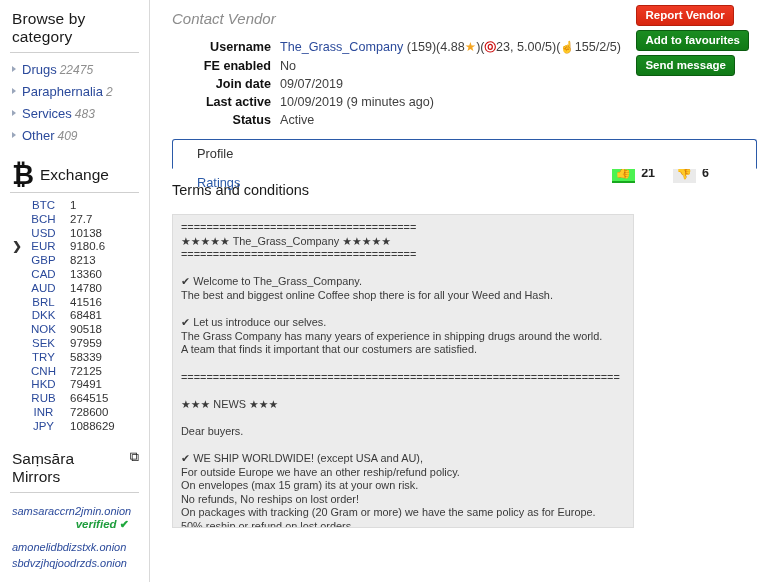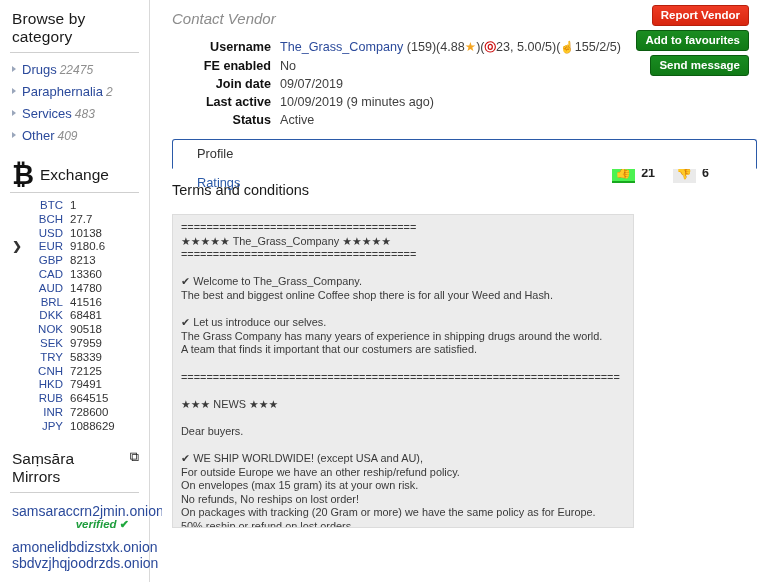--- a/index.html
+++ b/index.html
@@ -60,54 +60,54 @@
   .btc-glyph {
     font-size: 27px; line-height: 27px; font-weight: 700;
     color: #111; font-family: "DejaVu Sans", sans-serif;
   }
   .exch-label { font-size: 15.5px; color: #1a1a1a; }
   .exch-table { width: 100%; border-collapse: collapse; margin-top: 3px; }
   .exch-table td {
     font-size: 11.5px; padding: 0 0 0.5px 0; line-height: 13.3px;
   }
   .exch-arrow-col { width: 14px; text-align: right; padding-right: 2px !important; color: #333; font-weight: 700; font-size: 11px; }
-  .exch-cur { width: 46px; text-align: right; color: #2b4a9b; padding-right: 7px !important; }
+  .exch-cur { width: 46px; text-align: center; color: #2b4a9b; padding-right: 7px !important; }
   .exch-val { text-align: left; color: #333; }
 
   
   .mirror-head {
     display: flex; gap: 5px;
     padding: 16px 0 6px 2px;
   }
   .mirror-title { font-size: 15.5px; color: #1a1a1a; }
   .ext-icon { color: #1a1a1a; font-size: 13px; line-height: 13px; }
   .mirror-list { list-style: none; padding-top: 5px; }
   .mirror-item {
-    font-size: 14px; color: #2b4a9b; line-height: 15.5px;
-    padding-left: 2px; white-space: nowrap; cursor: pointer;
+    font-size: 11px; color: #2b4a9b; line-height: 15.5px;
+    padding-left: 2px; white-space: nowrap; cursor: pointer; font-style: italic;
   }
   .verified-row {
     text-align: right; padding-right: 10px; margin-top: -1px;
     font-size: 11.5px; color: #1f9d3d; font-style: italic; font-weight: 700;
   }
   .verified-badge { color: #1fa83d; font-style: normal; font-size: 11px; }
   .mirror-gap { height: 9px; }
 
   
   .main {
     flex: 1; position: relative; padding: 0 0 0 0;
     background: #fff;
   }
   .contact-vendor {
     font-size: 15px; color: #8c8c8c; font-style: italic;
     padding: 10px 0 0 10px;
   }
   .action-btns {
     position: absolute; top: 5px; right: 8px;
-    display: flex; flex-direction: column; align-items: flex-end; gap: 4px;
+    display: flex; flex-direction: column; align-items: flex-start; gap: 4px;
   }
   .btn {
     font-size: 11.5px; font-family: "Liberation Sans", sans-serif;
     color: #ffffff; font-weight: 700;
     padding: 3px 8px 4px 8px;
     border-radius: 3px; cursor: pointer;
     line-height: 12px; white-space: nowrap;
     border: 1px solid rgba(0,0,0,.25);
   }
   .btn-report {

